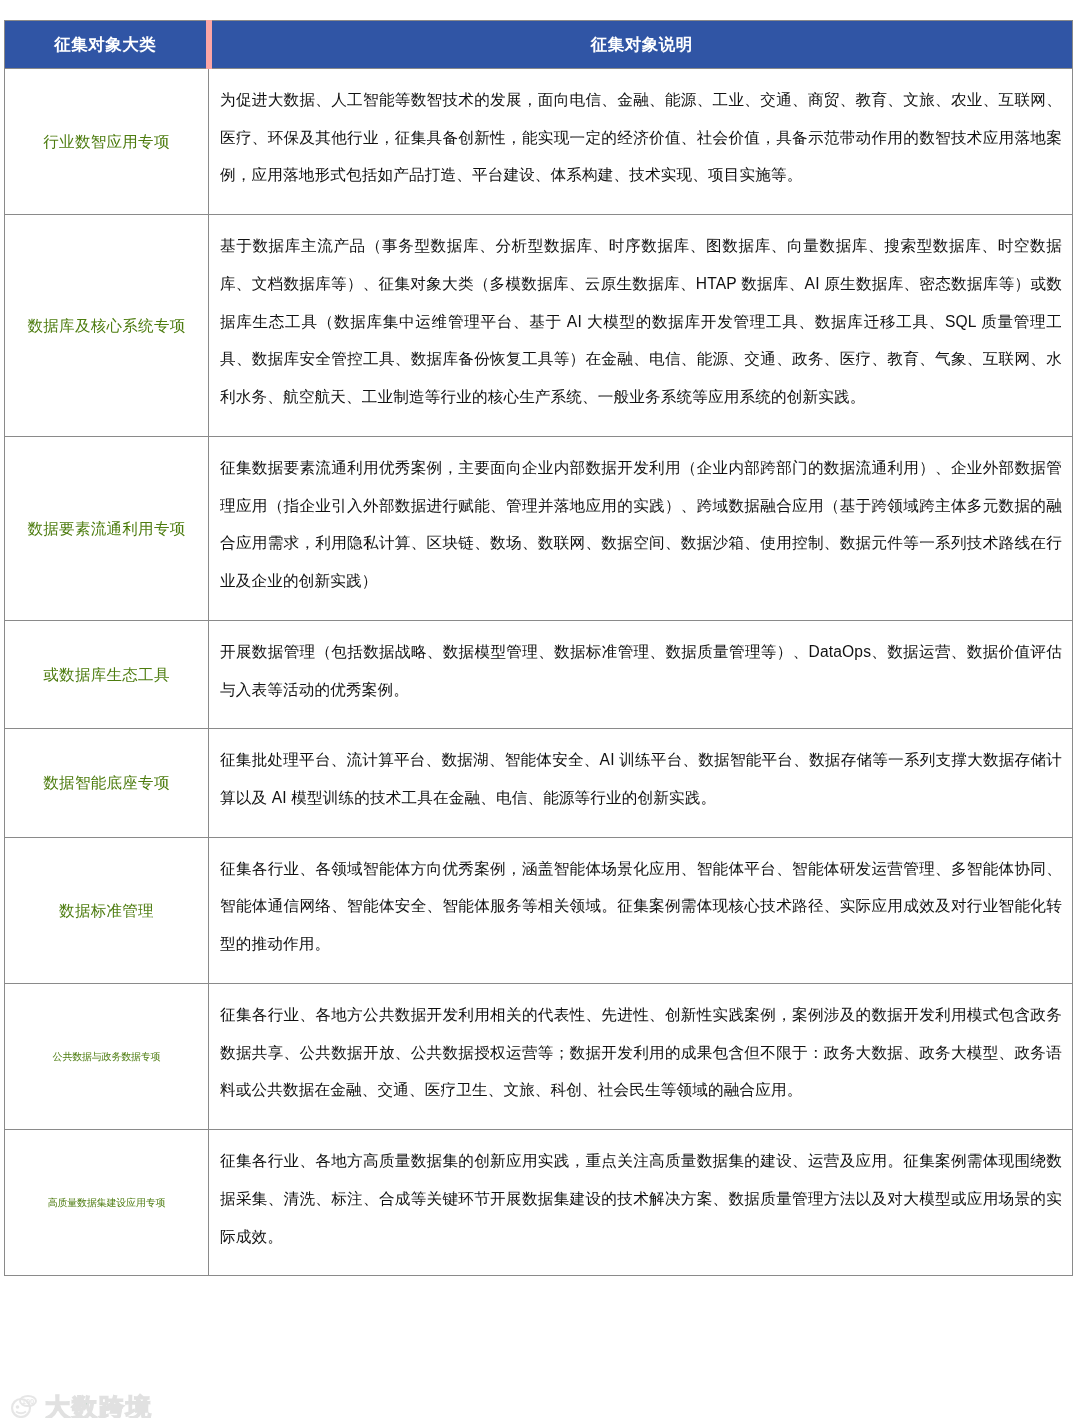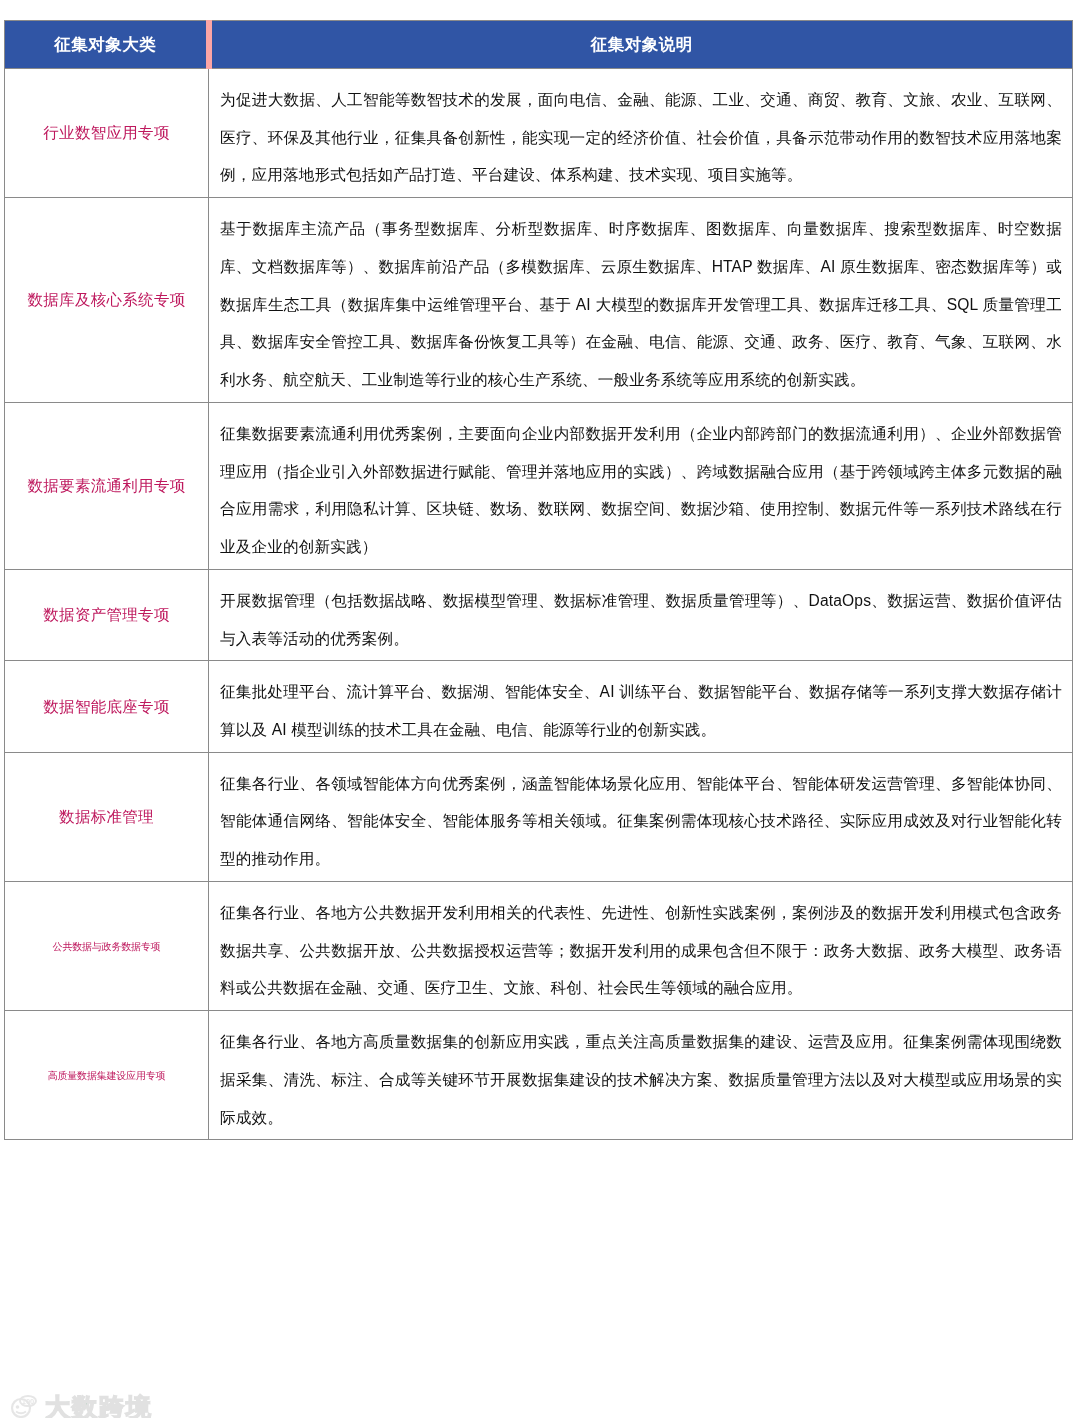--- a/index.html
+++ b/index.html
@@ -64,35 +64,35 @@
   thead th.th-div {
     border-left: 6px solid #fca5a5;
   }
 
   
   td.cat {
     text-align: center;
     font-size: 15.5px;
     line-height: 1.5;
     padding: 6px 2px;
-    color: #be185d;
+    color: #4d7c0f;
     letter-spacing: 0.3px;
   }
   td.cat.tight {
     letter-spacing: -0.2px;
     font-size: 10px;
   }
 
   
   td.desc {
     text-align: justify;
     text-justify: inter-ideograph;
     font-size: 15.6px;
     line-height: 2.42;
-    padding: 12px 10px 3px 11px;
+    padding: 12px 10px 20px 11px;
     color: #111111;
     letter-spacing: 0.15px;
     margin-left: 26px;
   }
 
   
   .watermark {
     position: absolute;
     left: 8px;
     top: 1378px;
@@ -138,31 +138,31 @@
       </thead>
       <tbody>
 
         <tr>
           <td class="cat">行业数智应用专项</td>
           <td class="desc">为促进大数据、人工智能等数智技术的发展，面向电信、金融、能源、工业、交通、商贸、教育、文旅、农业、互联网、医疗、环保及其他行业，征集具备创新性，能实现一定的经济价值、社会价值，具备示范带动作用的数智技术应用落地案例，应用落地形式包括如产品打造、平台建设、体系构建、技术实现、项目实施等。</td>
         </tr>
 
         <tr>
           <td class="cat">数据库及核心系统专项</td>
-          <td class="desc">基于数据库主流产品（事务型数据库、分析型数据库、时序数据库、图数据库、向量数据库、搜索型数据库、时空数据库、文档数据库等）、数据库前沿产品（多模数据库、云原生数据库、HTAP 数据库、AI 原生数据库、密态数据库等）或数据库生态工具（数据库集中运维管理平台、基于 AI 大模型的数据库开发管理工具、数据库迁移工具、SQL 质量管理工具、数据库安全管控工具、数据库备份恢复工具等）在金融、电信、能源、交通、政务、医疗、教育、气象、互联网、水利水务、航空航天、工业制造等行业的核心生产系统、一般业务系统等应用系统的创新实践。</td>
+          <td class="desc">基于数据库主流产品（事务型数据库、分析型数据库、时序数据库、图数据库、向量数据库、搜索型数据库、时空数据库、文档数据库等）、征集对象大类（多模数据库、云原生数据库、HTAP 数据库、AI 原生数据库、密态数据库等）或数据库生态工具（数据库集中运维管理平台、基于 AI 大模型的数据库开发管理工具、数据库迁移工具、SQL 质量管理工具、数据库安全管控工具、数据库备份恢复工具等）在金融、电信、能源、交通、政务、医疗、教育、气象、互联网、水利水务、航空航天、工业制造等行业的核心生产系统、一般业务系统等应用系统的创新实践。</td>
         </tr>
 
 
         <tr>
           <td class="cat">数据要素流通利用专项</td>
           <td class="desc">征集数据要素流通利用优秀案例，主要面向企业内部数据开发利用（企业内部跨部门的数据流通利用）、企业外部数据管理应用（指企业引入外部数据进行赋能、管理并落地应用的实践）、跨域数据融合应用（基于跨领域跨主体多元数据的融合应用需求，利用隐私计算、区块链、数场、数联网、数据空间、数据沙箱、使用控制、数据元件等一系列技术路线在行业及企业的创新实践）</td>
         </tr>
 
         <tr>
-          <td class="cat">数据资产管理专项</td>
+          <td class="cat">或数据库生态工具</td>
           <td class="desc">开展数据管理（包括数据战略、数据模型管理、数据标准管理、数据质量管理等）、DataOps、数据运营、数据价值评估与入表等活动的优秀案例。</td>
         </tr>
 
         <tr>
           <td class="cat">数据智能底座专项</td>
           <td class="desc">征集批处理平台、流计算平台、数据湖、智能体安全、AI 训练平台、数据智能平台、数据存储等一系列支撑大数据存储计算以及 AI 模型训练的技术工具在金融、电信、能源等行业的创新实践。</td>
         </tr>
 
         <tr>
           <td class="cat">数据标准管理</td>

